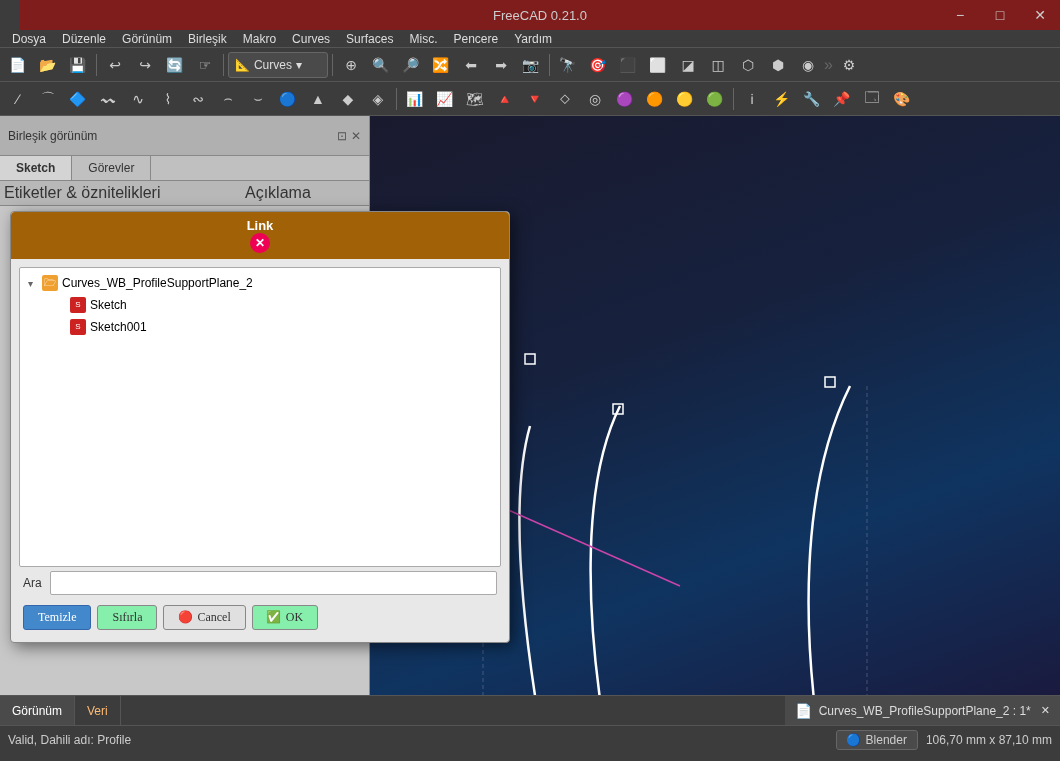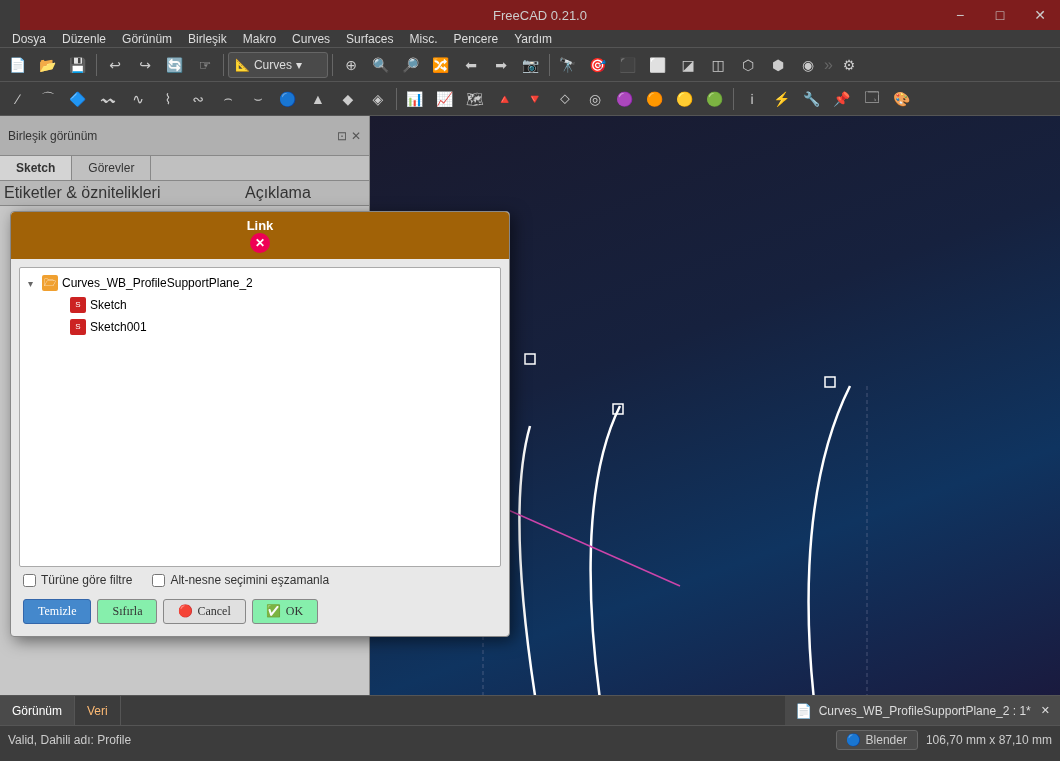--- a/index.html
+++ b/index.html
@@ -557,31 +557,25 @@
               <span>Sketch</span>
             </div>
             <div class="tree-item">
               <span class="tree-expand">&nbsp;</span>
               <span style="display:inline-block;width:16px;height:16px;background:#cc2222;border-radius:2px;margin-right:4px;font-size:8px;color:white;text-align:center;line-height:16px;">S</span>
               <span>Sketch001</span>
             </div>
           </div>
         </div>
 
-        <div class="checkbox-row">
-          <label class="checkbox-label">
-            <input type="checkbox" style="">
-            <span>Türüne göre filtre</span>
-          </label>
-          <label class="checkbox-label">
-            <input type="checkbox" style="">
-            <span>Alt-nesne seçimini eşzamanla</span>
-          </label>
+
+        <div class="search-row">
+          <span class="search-label">Ara</span>
+          <input type="text" class="search-input" style="">
         </div>
-
 
         <div class="modal-buttons">
           <button class="modal-btn primary">
             <span>Temizle</span>
           </button>
           <button class="modal-btn secondary">
             <span>Sıfırla</span>
           </button>
           <button class="modal-btn danger">
             <span>🔴</span>

